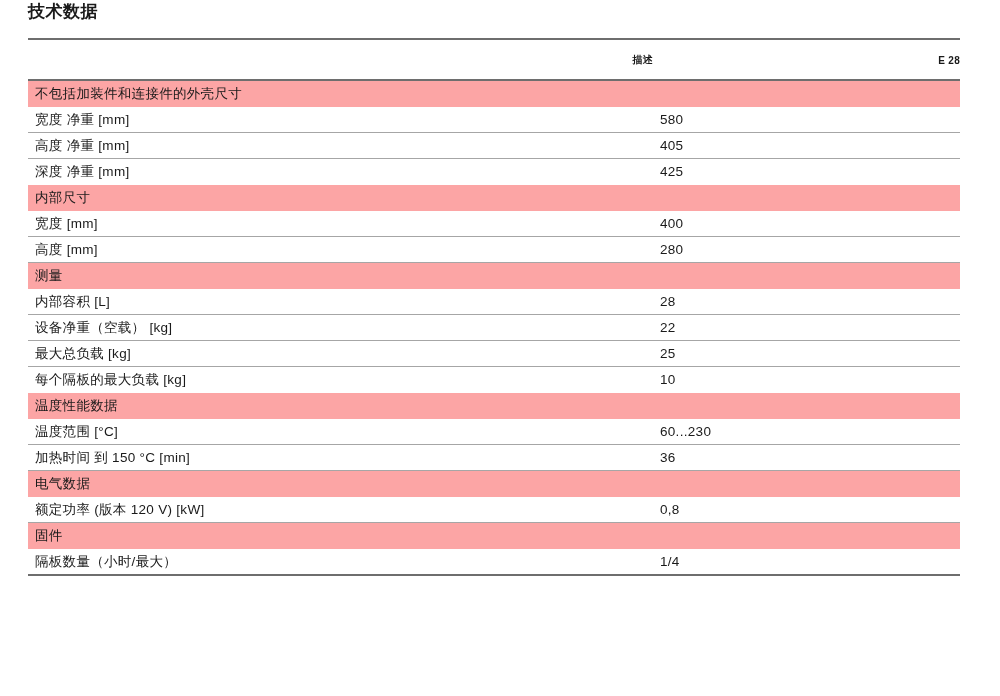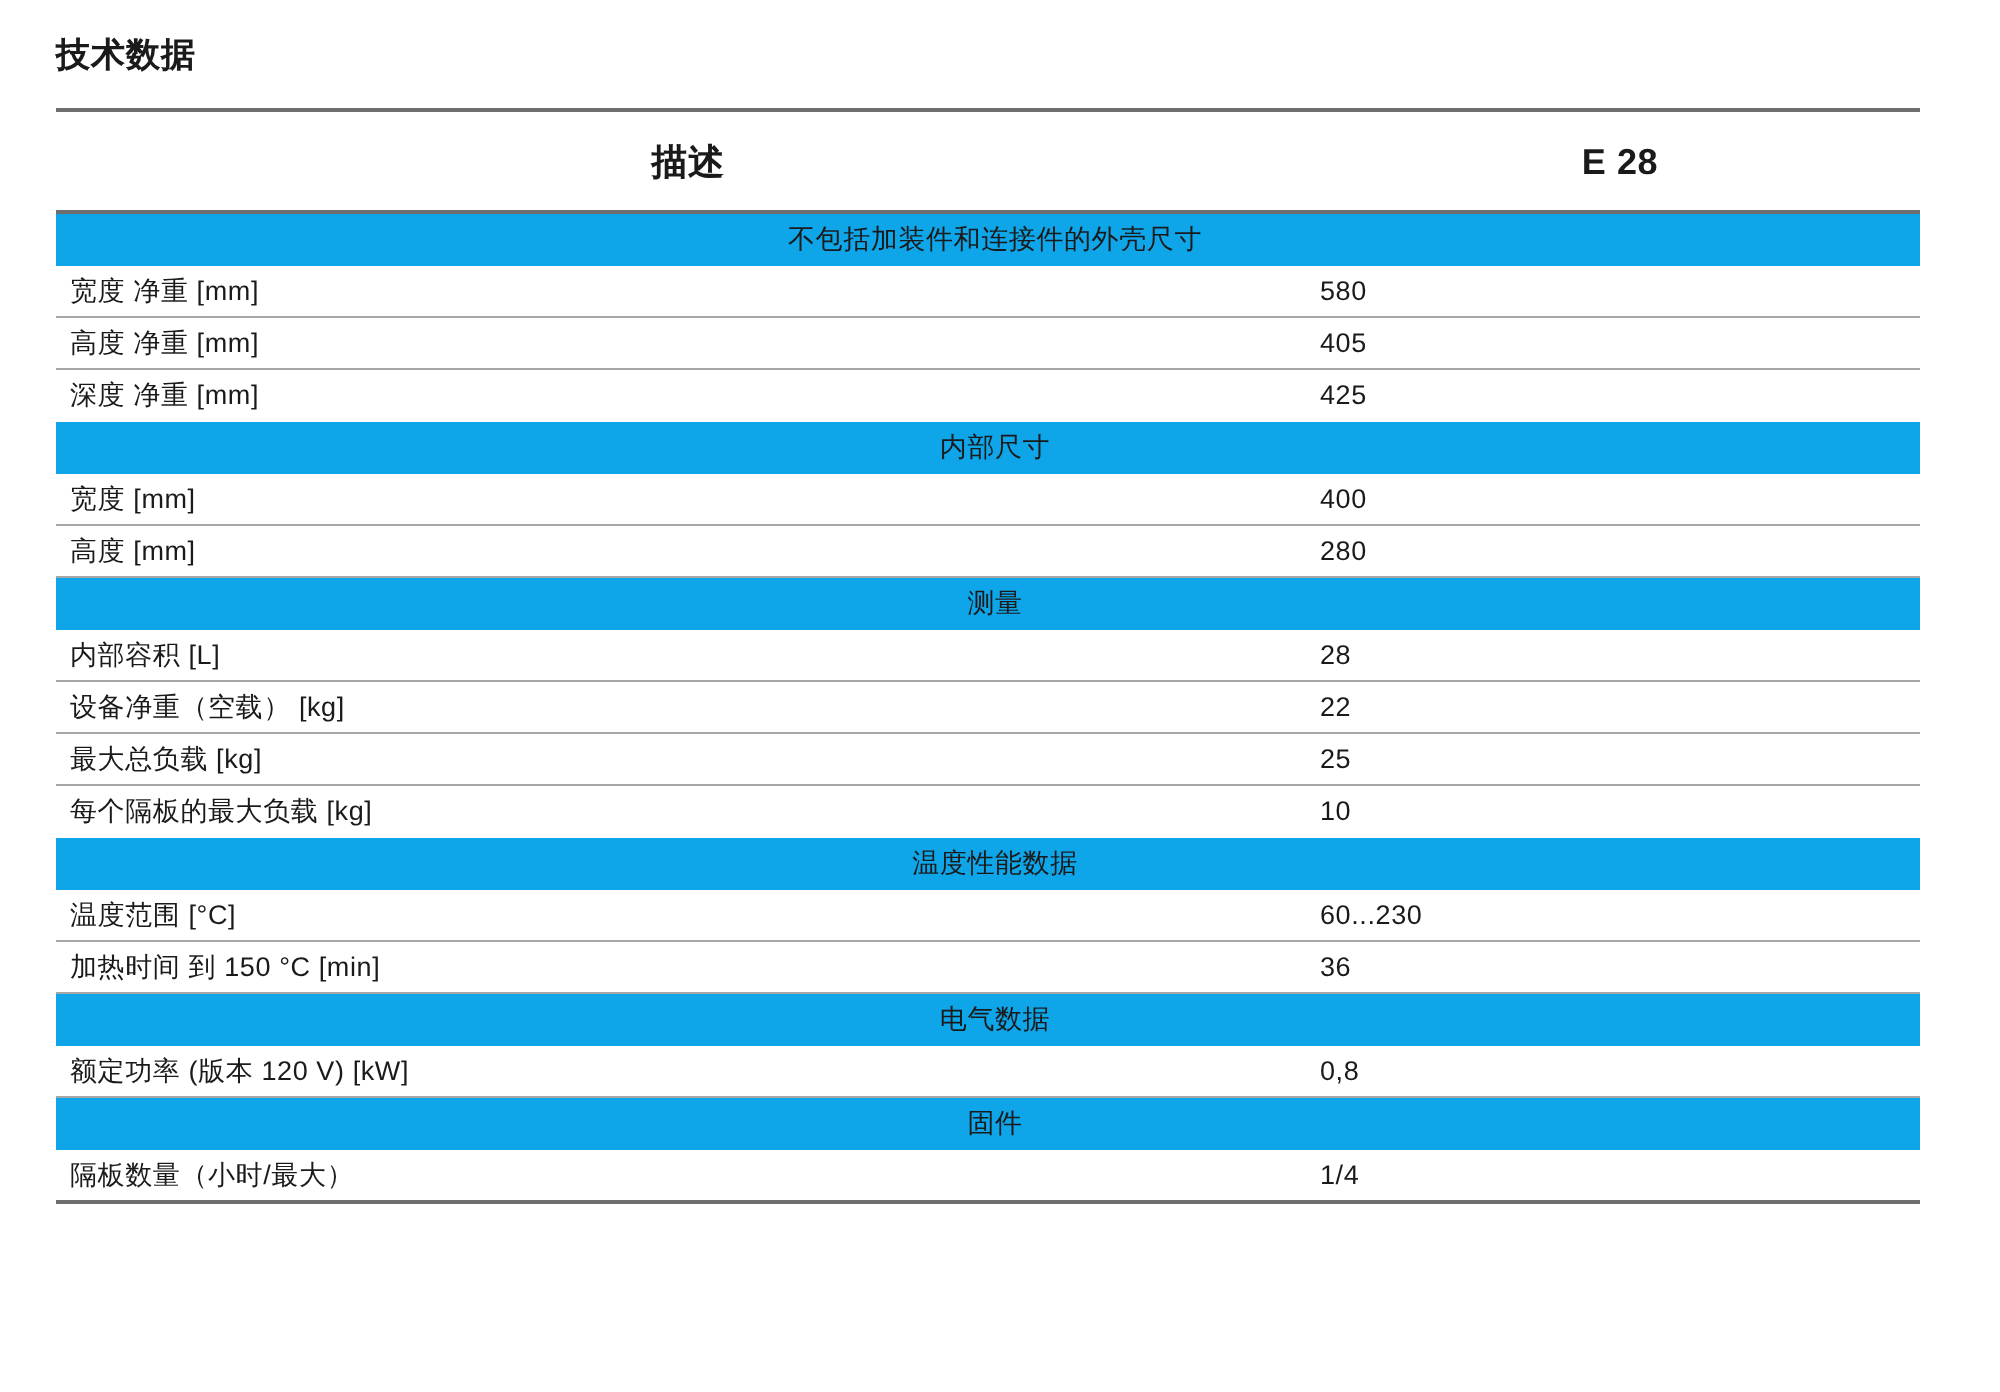--- a/index.html
+++ b/index.html
@@ -9,38 +9,38 @@
     background: #ffffff;
   }
   body {
     width: 1000px;
     height: 696px;
     font-family: "Liberation Sans", "DejaVu Sans", sans-serif;
     color: #1a1a1a;
     overflow: hidden;
   }
   .page {
-    padding: 16px 40px 0 28px;
+    padding: 0 40px 0 28px;
   }
   .page-title {
     font-size: 17px;
     font-weight: bold;
     margin: 0 0 15px 0;
     letter-spacing: 0.5px;
   }
   table.tech-table {
     width: 932px;
     border-collapse: collapse;
     table-layout: fixed;
   }
   col.col-desc { width: 625px; }
   col.col-val  { width: 307px; }
   .tech-table th {
-    text-align: center;
-    font-size: 18px;
+    text-align: right;
+    font-size: 10px;
     font-weight: bold;
     padding: 13px 0 12px 7px;
     border-top: 2px solid #6e6e6e;
     border-bottom: 2px solid #6e6e6e;
     letter-spacing: 0.3px;
   }
   .tech-table td {
     font-size: 13.5px;
     line-height: 16px;
     padding: 5px 0 4px 7px;
@@ -50,24 +50,23 @@
   }
   tr.data-row td {
     border-bottom: 1px solid #a6a6a6;
   }
   tr.data-row.pre-section td {
     border-bottom: none;
     padding-bottom: 5px;
     margin-left: 20px;
   }
   tr.section-row td {
-    background: #0ea5e9;
+    background: #fca5a5;
     padding-top: 5px;
     padding-bottom: 5px;
-    text-align: center;
   }
   tr.last-row td {
     border-bottom: 2px solid #6e6e6e;
   }
 </style>
 </head>
 <body>
 
 <div class="page">
   <h1 class="page-title">技术数据</h1>

